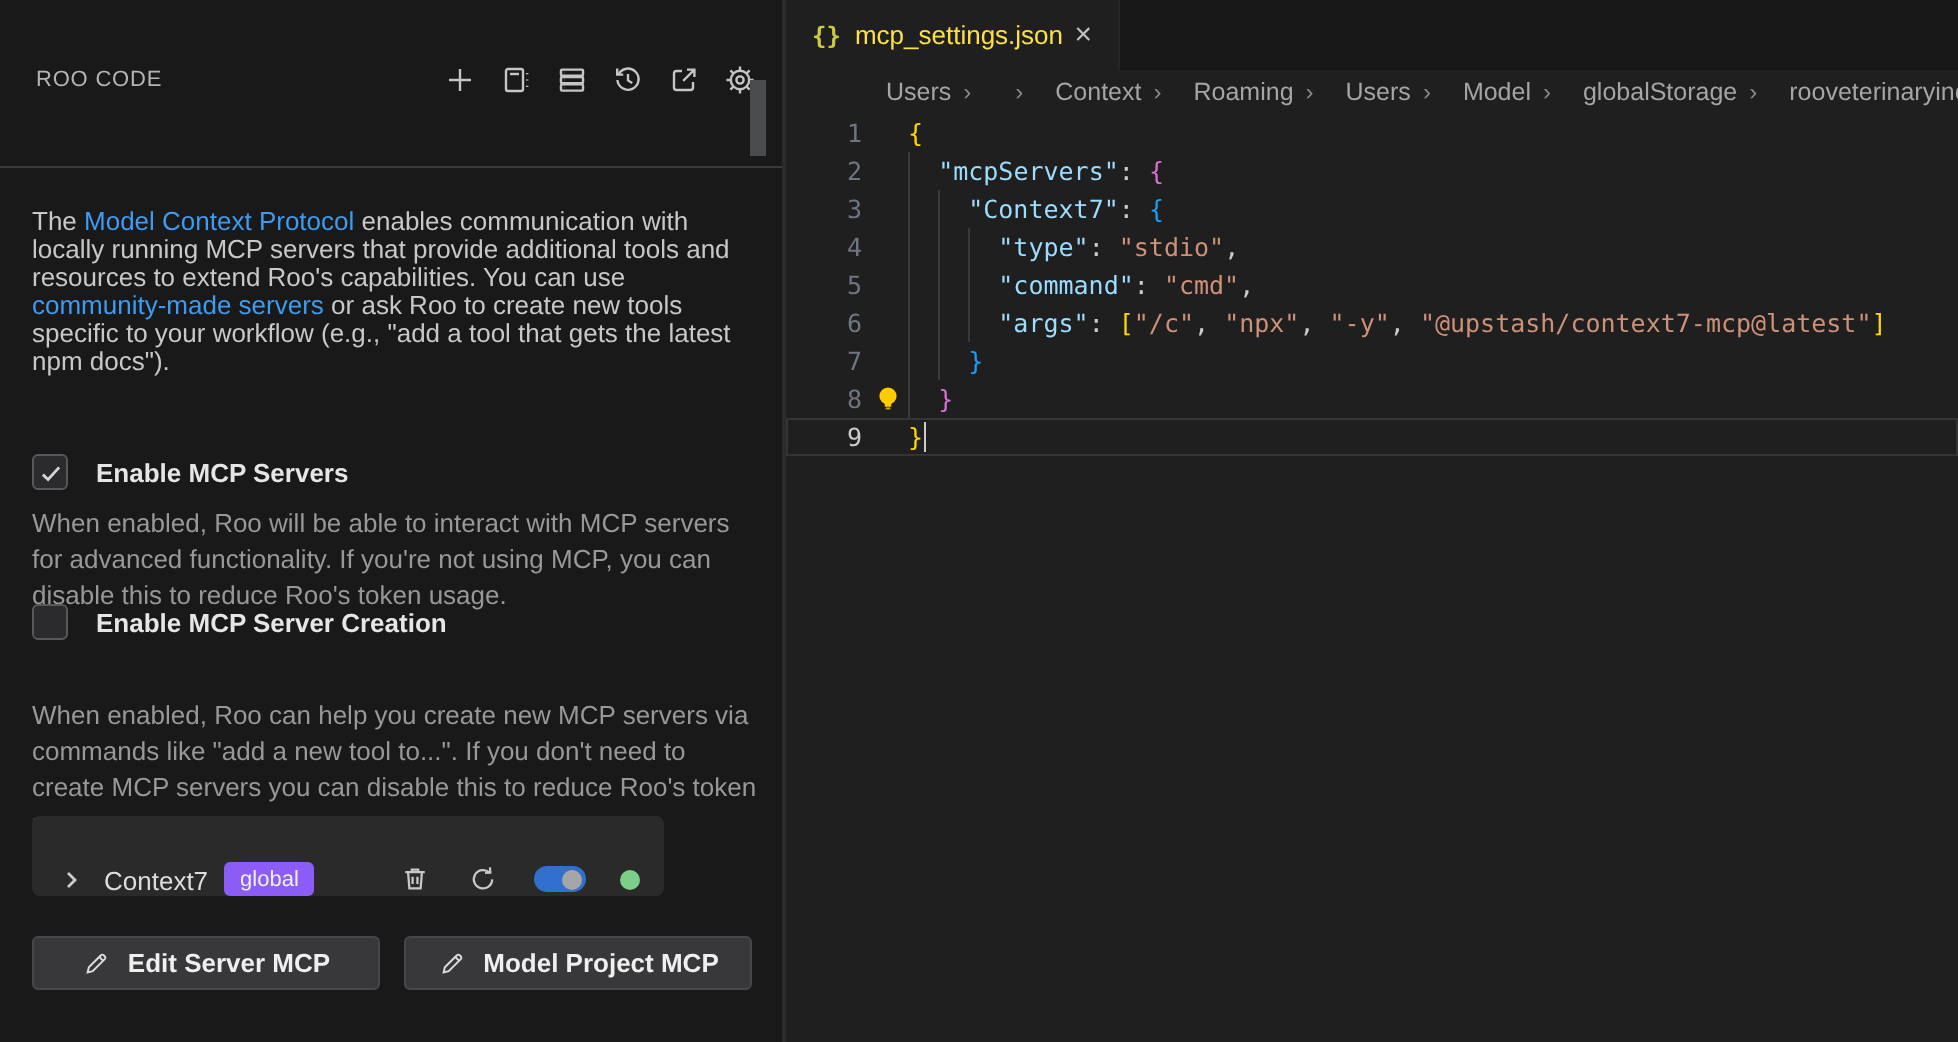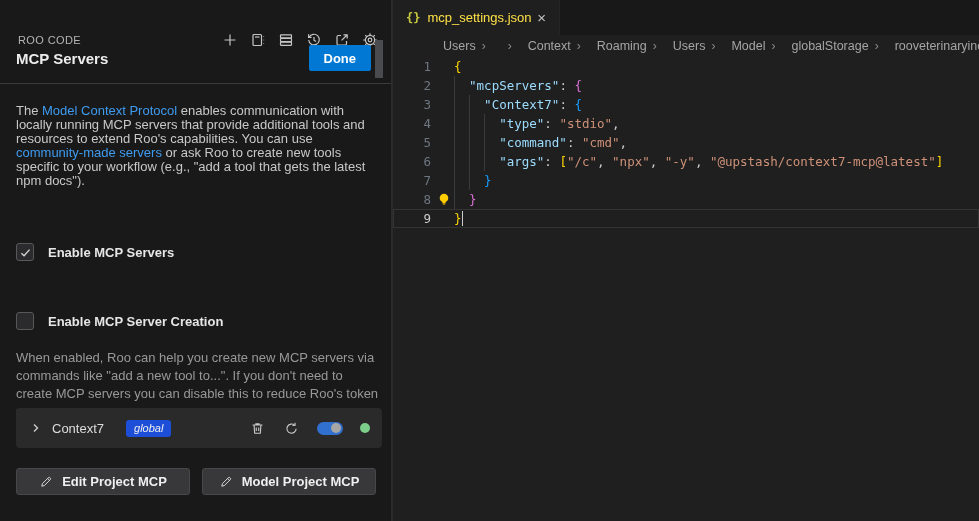--- a/index.html
+++ b/index.html
@@ -37,28 +37,28 @@
   .cb-row { position:absolute; left:16px; display:flex; align-items:center; gap:14px; }
   .checkbox { width:18px; height:18px; border-radius:3px; background:#2b2b2e;
               border:1px solid #585858; display:flex; align-items:center; justify-content:center;
               cursor:pointer; flex-shrink:0; }
   .checkbox svg { display:none; }
   .checkbox.checked svg { display:block; }
   .cb-label { font-size:13px; font-weight:700; color:#e6e6e6; }
 
   .desc { position:absolute; left:16px; width:366px; font-size:13px; line-height:18px; color:#989898; }
 
-  .server-card { position:absolute; left:16px; top:408px; width:366px; height:40px;
-                 background:#2a2a2b; border-radius:4px; display:flex; align-items:center;
+  .server-card { position:absolute; left:16px; top:408px; width:316px; height:40px;
+                 background:#2a2a2b; border-radius:4px; display:flex; align-items:flex-end;
                  padding:0 12px 0 12px; }
   .chev { width:16px; height:16px; display:flex; align-items:center; justify-content:center; cursor:pointer; }
   .chev svg { stroke:#cccccc; fill:none; stroke-width:1.4; }
   .server-name { font-size:13px; color:#dddddd; margin-left:8px; }
-  .server-badge { margin-left:22px; background:#1d4ed8; color:#f0f0f0; font-size:11px;
-                  padding:2.5px 8px; border-radius:3px;font-style:italic; }
+  .server-badge { margin-left:8px; background:#8b5cf6; color:#f0f0f0; font-size:11px;
+                  padding:2.5px 8px; border-radius:3px; }
   .card-right { margin-left:auto; display:flex; align-items:center; gap:17px; }
   .card-right .icon-btn svg { stroke:#c8c8c8; }
   .toggle { width:26px; height:13px; border-radius:7px; background:#3270cf; position:relative; cursor:pointer; }
   .toggle .knob { position:absolute; right:2px; top:1.5px; width:10px; height:10px;
                   border-radius:50%; background:#a6a6a6; }
   .status-dot { width:10px; height:10px; border-radius:50%; background:#7ccf8b; }
 
   .footer-btns { position:absolute; left:16px; top:468px; width:360px; display:flex; gap:12px; }
   .edit-btn { flex:1; height:27px; background:#38383a; border:1px solid #474749; border-radius:3px;
               color:#efefef; font-size:13px; font-weight:600; font-family:inherit;
@@ -141,38 +141,35 @@
       <span class="icon-btn">
         <svg width="16" height="16" viewBox="0 0 16 16">
             <circle cx="8" cy="8" r="4.6"></circle>
             <circle cx="8" cy="8" r="1.8"></circle>
             <path d="M8 1.2v2.2M8 12.6v2.2M1.2 8h2.2M12.6 8h2.2M3.2 3.2l1.5 1.5M11.3 11.3l1.5 1.5M12.8 3.2l-1.5 1.5M4.7 11.3l-1.5 1.5"></path>
           </svg>
       </span>
     </div>
   </div>
 
-  <div class="panel-header">
-    <h1 class="page-title">MCP Servers</h1>
-    <button class="done-btn">Done</button>
-  </div>
   <div class="header-rule"></div>
 
   <div class="intro"><span>The </span><a>Model Context Protocol</a><span> enables communication with locally running MCP servers that provide additional tools and resources to extend Roo's capabilities. You can use </span><a>community-made servers</a><span> or ask Roo to create new tools specific to your workflow (e.g., "add a tool that gets the latest npm docs").</span></div>
 
-  <div class="cb-row" style="top:243px;">
+  <div class="cb-row" style="top:227px;">
     <span class="checkbox checked" id="cb-servers">
       <svg width="13" height="13" viewBox="0 0 16 16">
           <path d="M3 9l3.2 3L13 4.5" stroke="#d6d6d6" stroke-width="1.7" fill="none"></path>
         </svg>
     </span>
     <span class="cb-label">Enable MCP Servers</span>
   </div>
-
-  <div class="cb-row" style="top:312px;">
+  <div class="desc" style="top:253px;">When enabled, Roo will be able to interact with MCP servers for advanced functionality. If you're not using MCP, you can disable this to reduce Roo's token usage.</div>
+
+  <div class="cb-row" style="top:302px;">
     <span class="checkbox" id="cb-creation">
       
     </span>
     <span class="cb-label">Enable MCP Server Creation</span>
   </div>
   <div class="desc" style="top:349px;">When enabled, Roo can help you create new MCP servers via commands like "add a new tool to...". If you don't need to create MCP servers you can disable this to reduce Roo's token usage.</div>
 
   <div class="server-card">
     <span class="chev">
       <svg width="16" height="16" viewBox="0 0 16 16">
@@ -199,21 +196,21 @@
       <span class="status-dot"></span>
     </span>
   </div>
 
   <div class="footer-btns" id="footer-btns">
       <button class="edit-btn">
         <svg width="14" height="14" viewBox="0 0 16 16">
     <path d="M3.2 12.8l.7-2.9 6.9-6.9a1.1 1.1 0 0 1 1.6 0l.6.6a1.1 1.1 0 0 1 0 1.6l-6.9 6.9-2.9.7z"></path>
     <path d="M9.9 4l2.1 2.1"></path>
   </svg>
-        <span>Edit Project MCP</span>
+        <span>Edit Server MCP</span>
       </button>
       <button class="edit-btn">
         <svg width="14" height="14" viewBox="0 0 16 16">
     <path d="M3.2 12.8l.7-2.9 6.9-6.9a1.1 1.1 0 0 1 1.6 0l.6.6a1.1 1.1 0 0 1 0 1.6l-6.9 6.9-2.9.7z"></path>
     <path d="M9.9 4l2.1 2.1"></path>
   </svg>
         <span>Model Project MCP</span>
       </button>
     </div>
 

